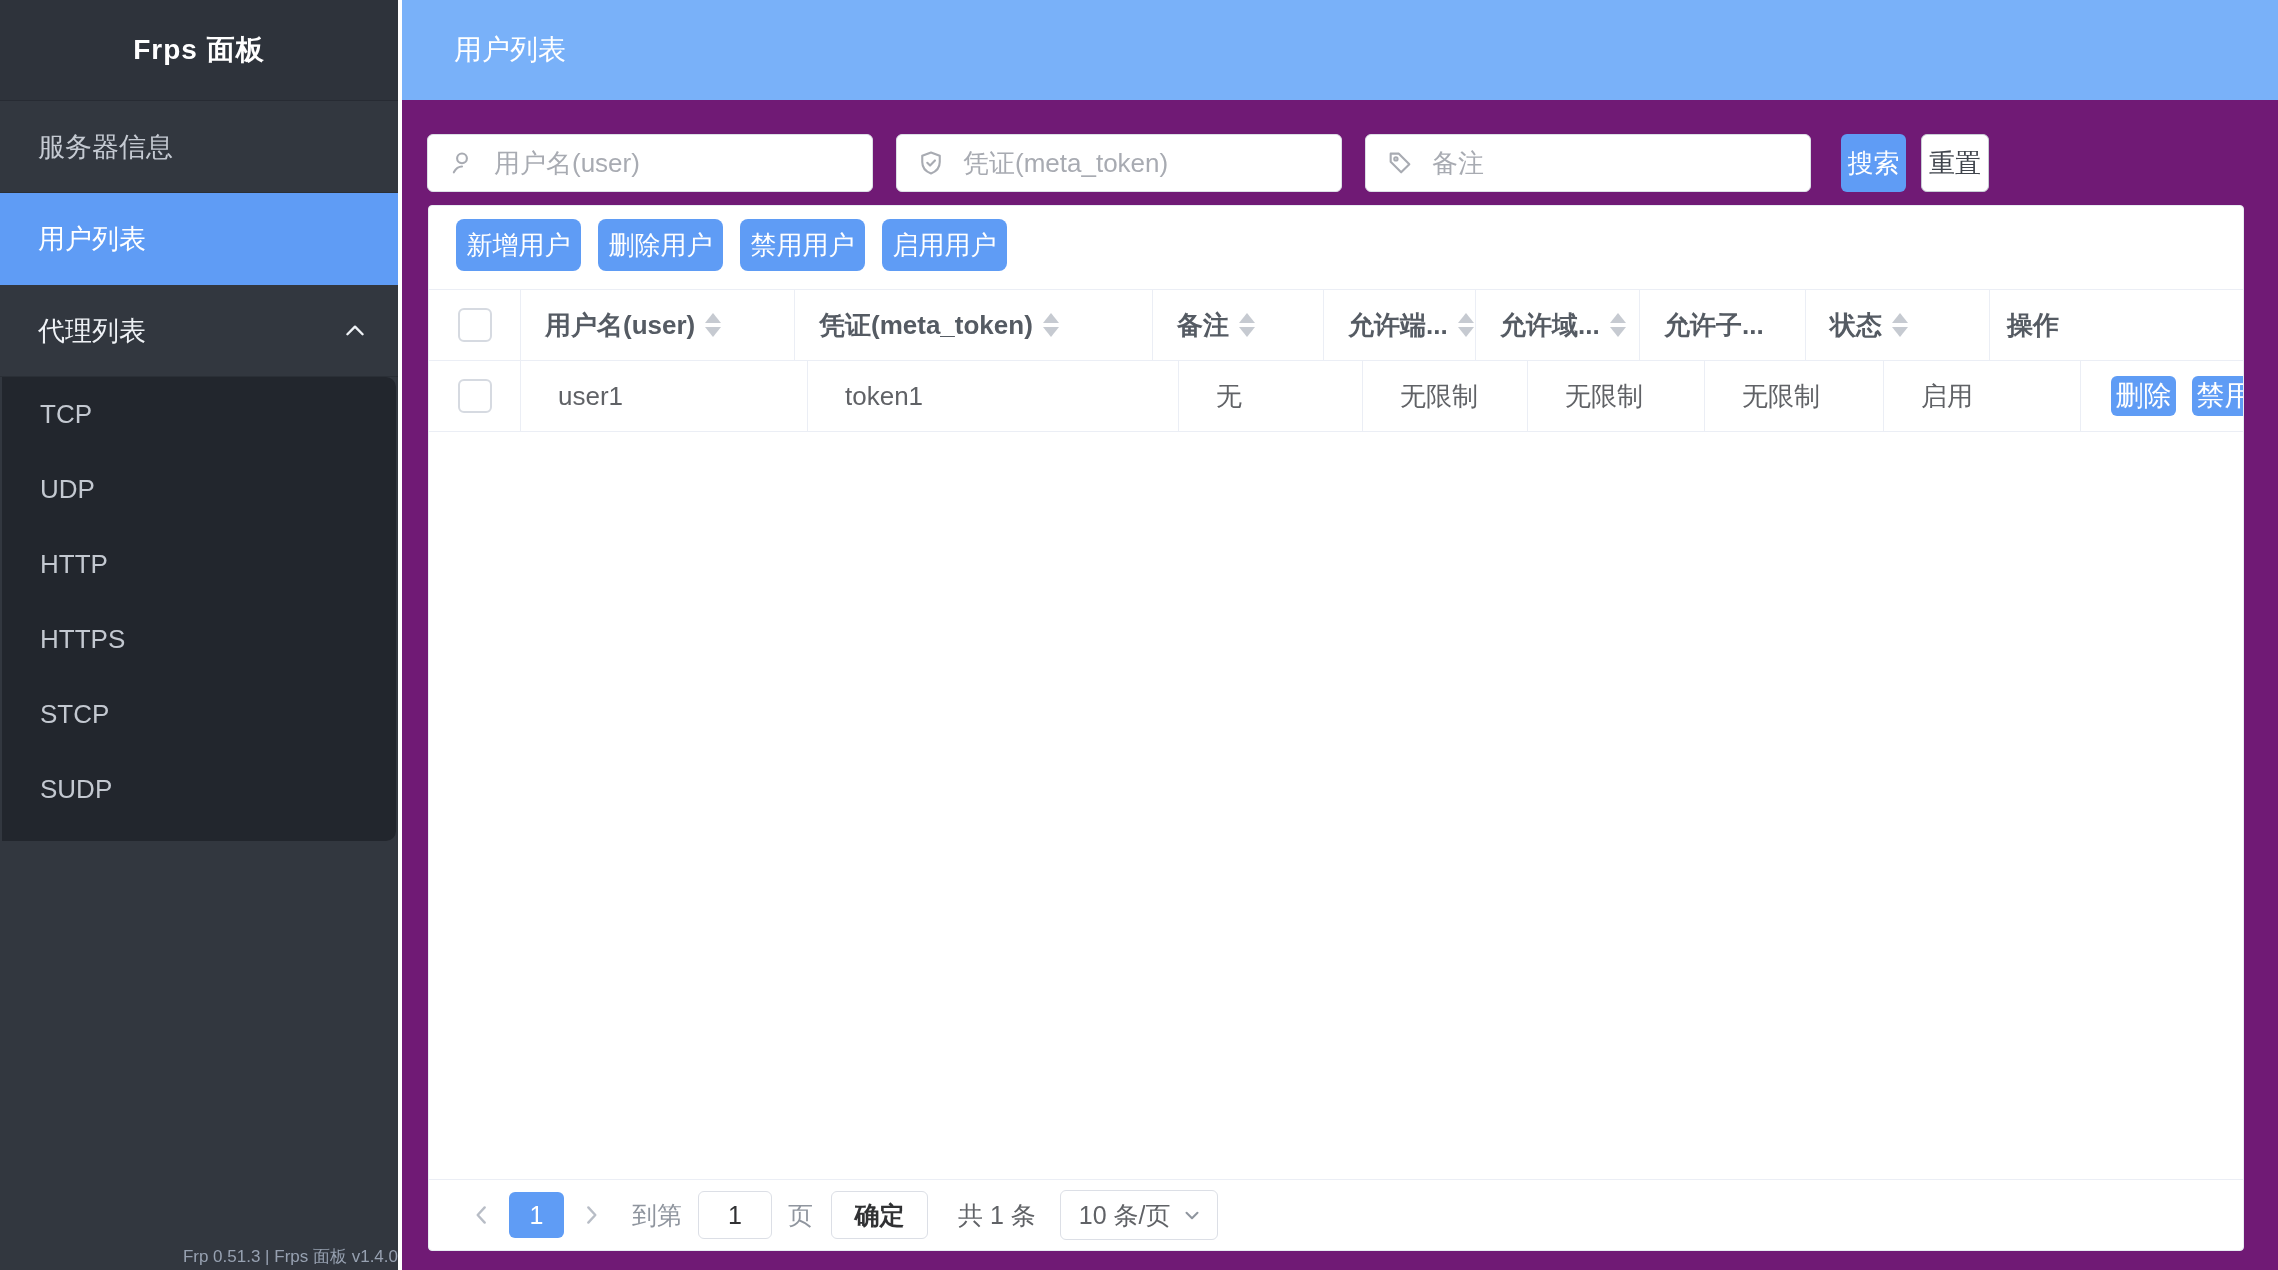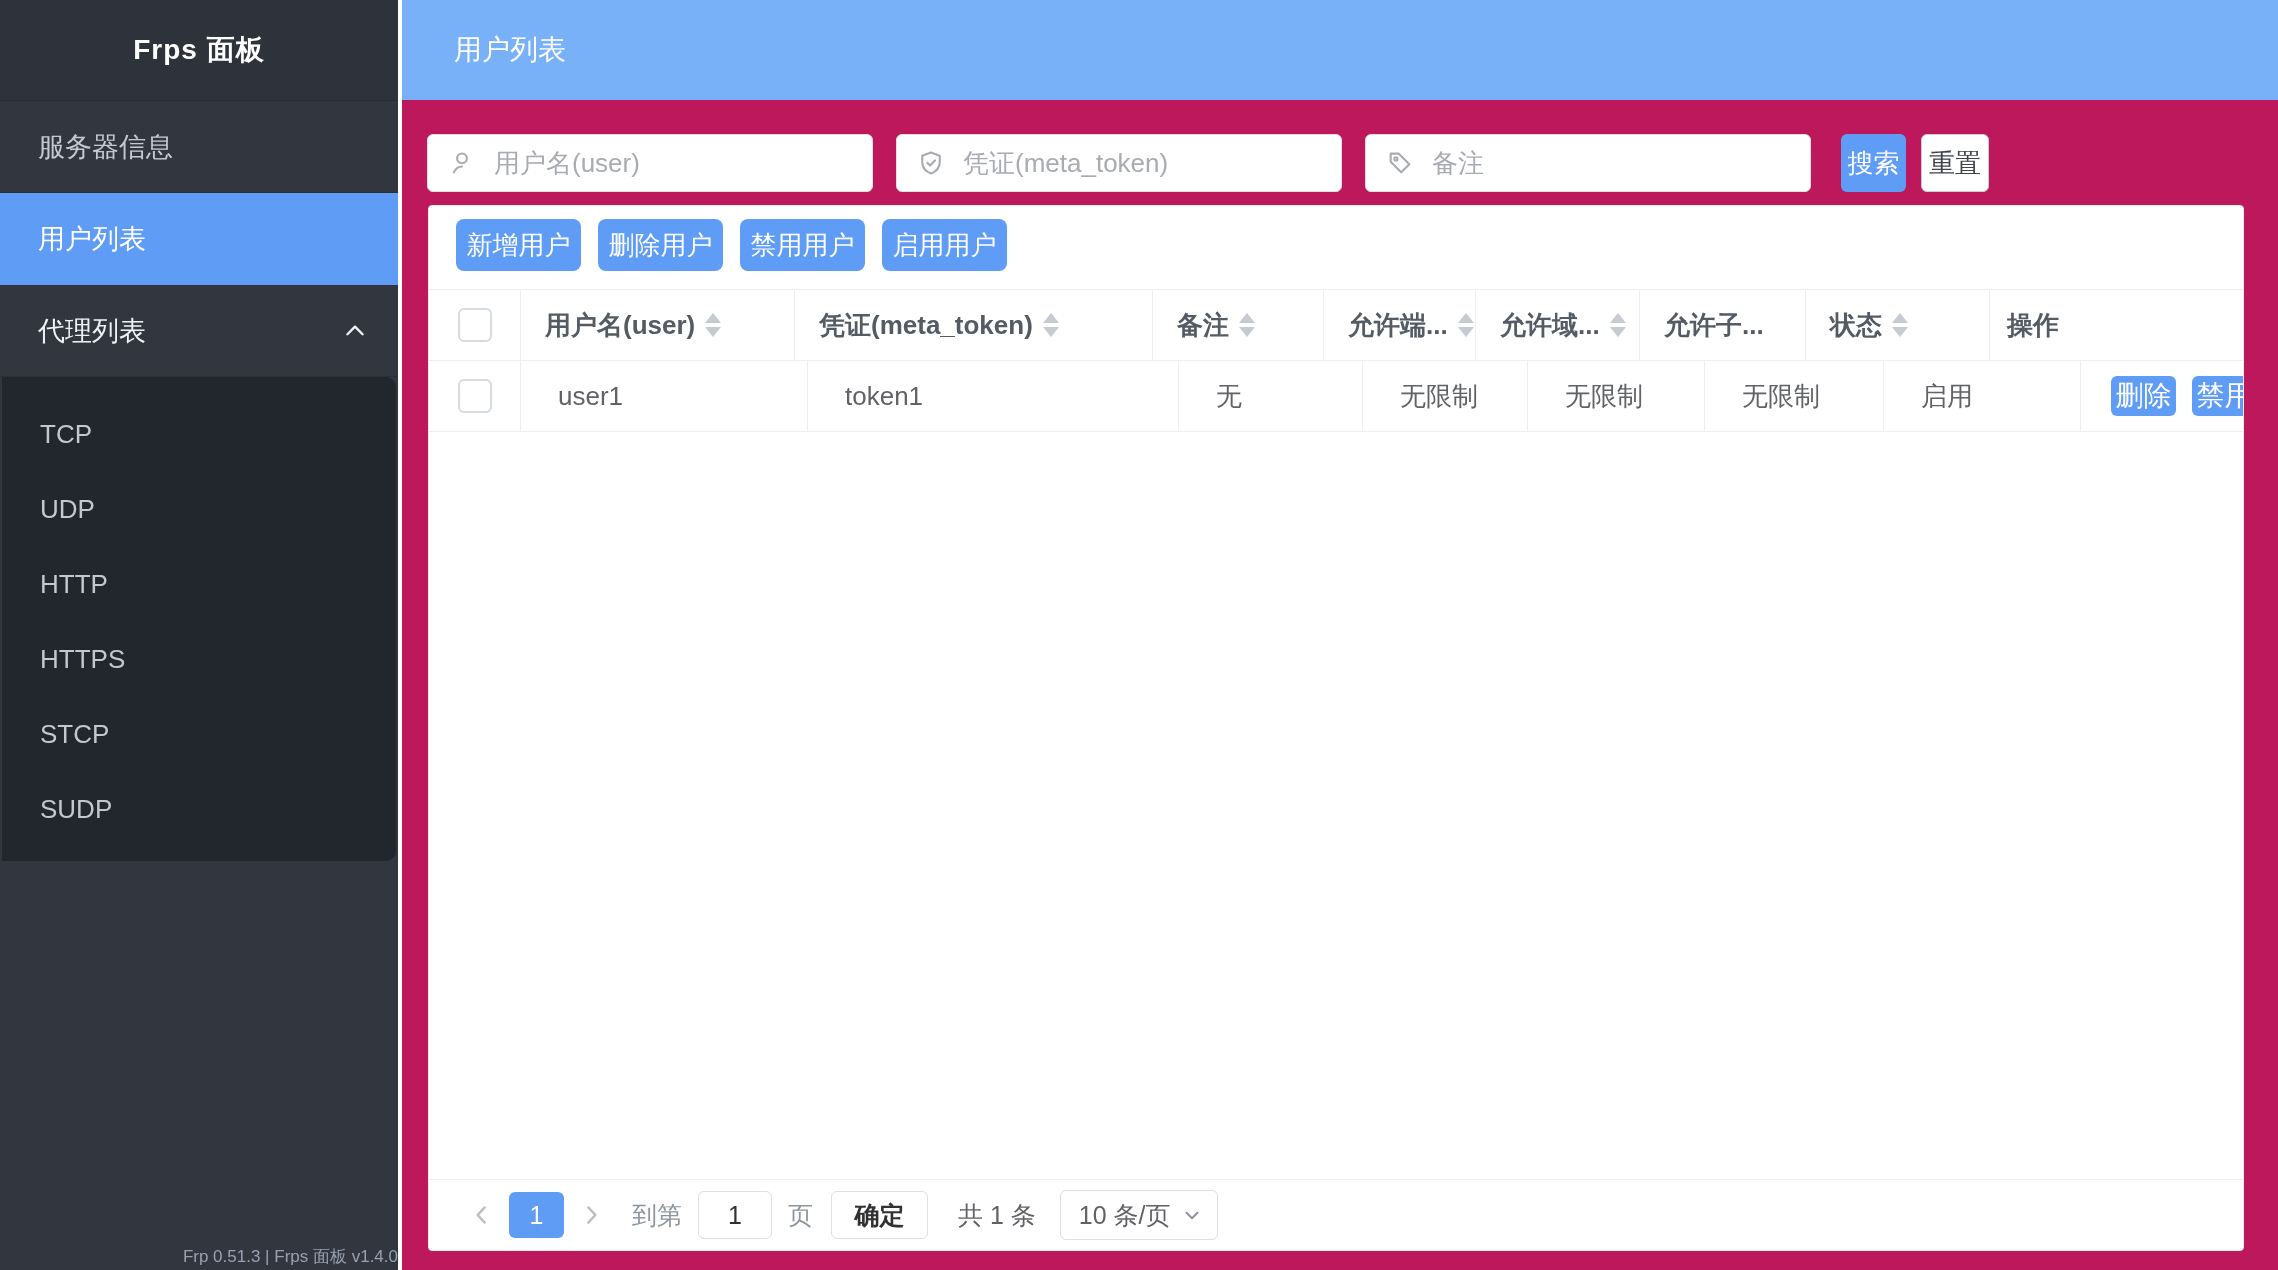--- a/index.html
+++ b/index.html
@@ -21,38 +21,38 @@
   .sb-item{
     height:91px;display:flex;align-items:center;
     padding:0 30px 0 38px;font-size:27px;cursor:pointer;
     border-bottom:1px solid rgba(0,0,0,0.14);
     color:#c5cad2;
   }
   .sb-item.active{background:#5f9cf5;color:#ffffff;border-bottom-color:transparent;}
   .sb-item.parent{color:#eef1f5;justify-content:space-between;}
   .sb-submenu{
     background:#22262d;margin:0 2px;border-radius:0 10px 10px 0;
-    padding:20px 0 14px 0;
+    padding:0 0 14px 0;
   }
   .sb-subitem{
     height:75px;display:flex;align-items:center;
     padding-left:38px;font-size:26px;color:#c3c8d0;cursor:pointer;
   }
   .sb-footer{
     position:absolute;left:0;right:0;bottom:2px;text-align:right;
     font-size:17px;color:#97a1b1;
   }
   
   .topbar{
     position:absolute;left:402px;top:0;width:1876px;height:100px;
     background:#79b1f9;display:flex;align-items:center;
   }
   .topbar .title{color:#ffffff;font-size:28px;padding-left:52px;font-weight:500;}
   
-  .main{position:absolute;left:402px;top:100px;width:1876px;height:1170px;background:#be185d;}
+  .main{position:absolute;left:402px;top:100px;width:1876px;height:1170px;background:#701a75;}
   .search-row{position:absolute;left:25px;top:34px;display:flex;align-items:center;}
   .input-box{
     width:404px;height:56px;border:1px solid #dcdfe6;border-radius:6px;background:#fff;
     display:flex;align-items:center;padding:0 20px;margin-right:23px;
   }
   .input-box svg{flex:0 0 auto;margin-right:16px;}
   .input-box input{
     border:none;outline:none;flex:1;font-size:26px;color:#606266;background:transparent;
     font-family:"Liberation Sans","DejaVu Sans",sans-serif;min-width:0;
   }

